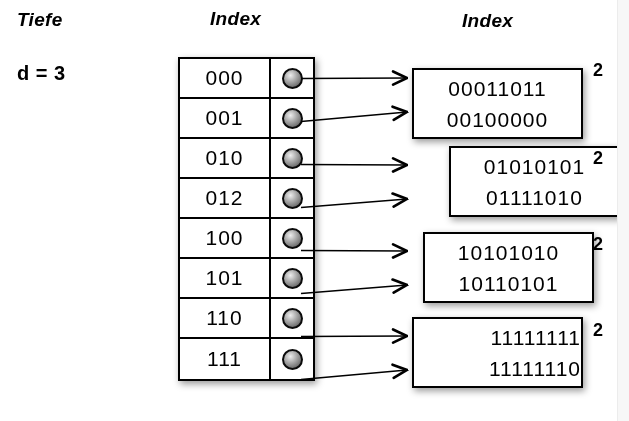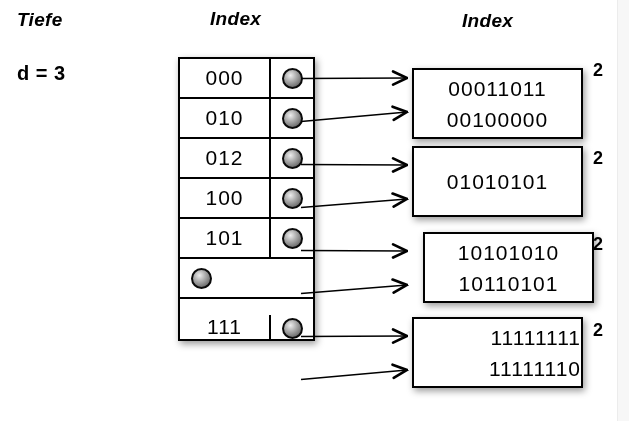--- a/index.html
+++ b/index.html
@@ -35,21 +35,21 @@
     border: 2px solid #000;
     background: #fff;
     box-shadow: 2px 3px 7px rgba(0,0,0,0.40);
   }
   .index-row {
     display: flex;
     height: 40px;
     border-bottom: 2px solid #000;
     box-sizing: border-box;
   }
-  .index-row:last-child { border-bottom: none; align-items: flex-end; }
+  .index-row:last-child { border-bottom: none; }
   .cell-bits {
     width: 89px;
     border-right: 2px solid #000;
     display: flex;
     align-items: center;
     justify-content: center;
     font-size: 21px;
     font-weight: 500;
     letter-spacing: 1px;
   }
@@ -119,20 +119,26 @@
   <div class="depth-value">d = 3</div>
 
   <div class="index-table">
     <div class="index-row">
       <div class="cell-bits">000</div>
       <div class="cell-ptr">
           <div class="dot"></div>
         </div>
     </div>
     <div class="index-row">
+      <div class="cell-bits">001</div>
+      <div class="cell-ptr">
+          <div class="dot"></div>
+        </div>
+    </div>
+    <div class="index-row">
       <div class="cell-bits">010</div>
       <div class="cell-ptr">
           <div class="dot"></div>
         </div>
     </div>
     <div class="index-row">
       <div class="cell-bits">012</div>
       <div class="cell-ptr">
           <div class="dot"></div>
         </div>
@@ -143,38 +149,40 @@
           <div class="dot"></div>
         </div>
     </div>
     <div class="index-row">
       <div class="cell-bits">101</div>
       <div class="cell-ptr">
           <div class="dot"></div>
         </div>
     </div>
     <div class="index-row">
+      <div class="cell-bits">110</div>
       <div class="cell-ptr">
           <div class="dot"></div>
         </div>
     </div>
     <div class="index-row">
       <div class="cell-bits">111</div>
       <div class="cell-ptr">
           <div class="dot"></div>
         </div>
     </div>
   </div>
 
   <div class="page-box" style="top:68px;">
     <div class="page-entry">00011011</div>
     <div class="page-entry">00100000</div>
   </div>
-  <div class="page-box" style="top:146px;">
+  <div class="page-box" style="top:146px;margin-left:37px;">
     <div class="page-entry">01010101</div>
+    <div class="page-entry">01111010</div>
   </div>
   <div class="page-box" style="top:232px;margin-left:11px;">
     <div class="page-entry">10101010</div>
     <div class="page-entry">10110101</div>
   </div>
   <div class="page-box" style="top:317px;align-items:flex-end;">
     <div class="page-entry">11111111</div>
     <div class="page-entry">11111110</div>
   </div>
 

